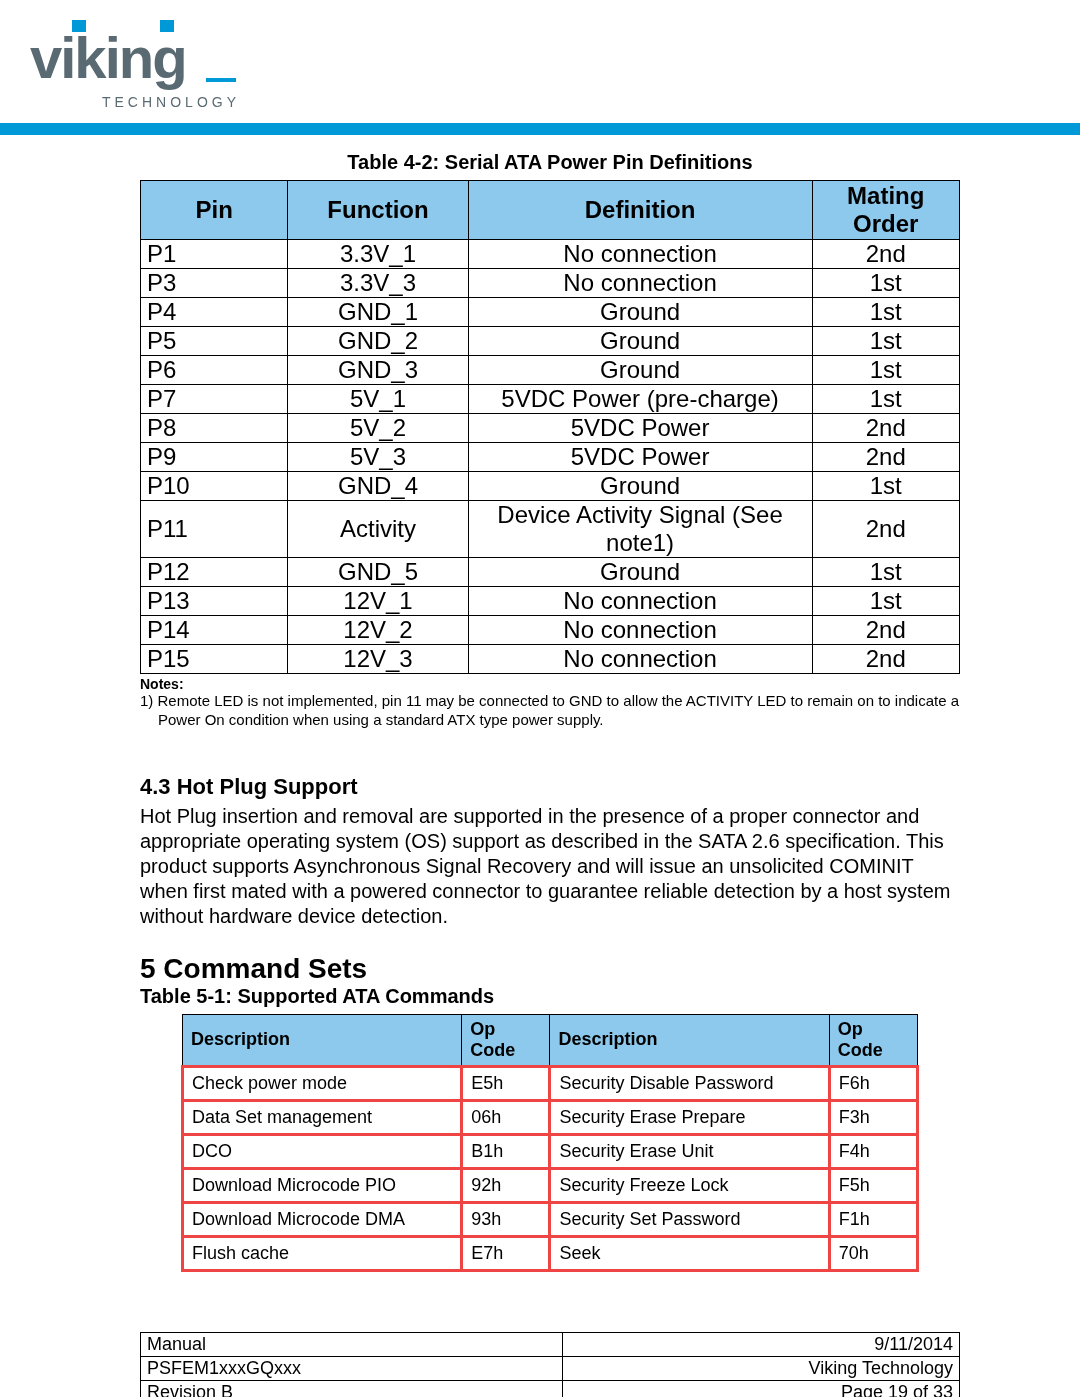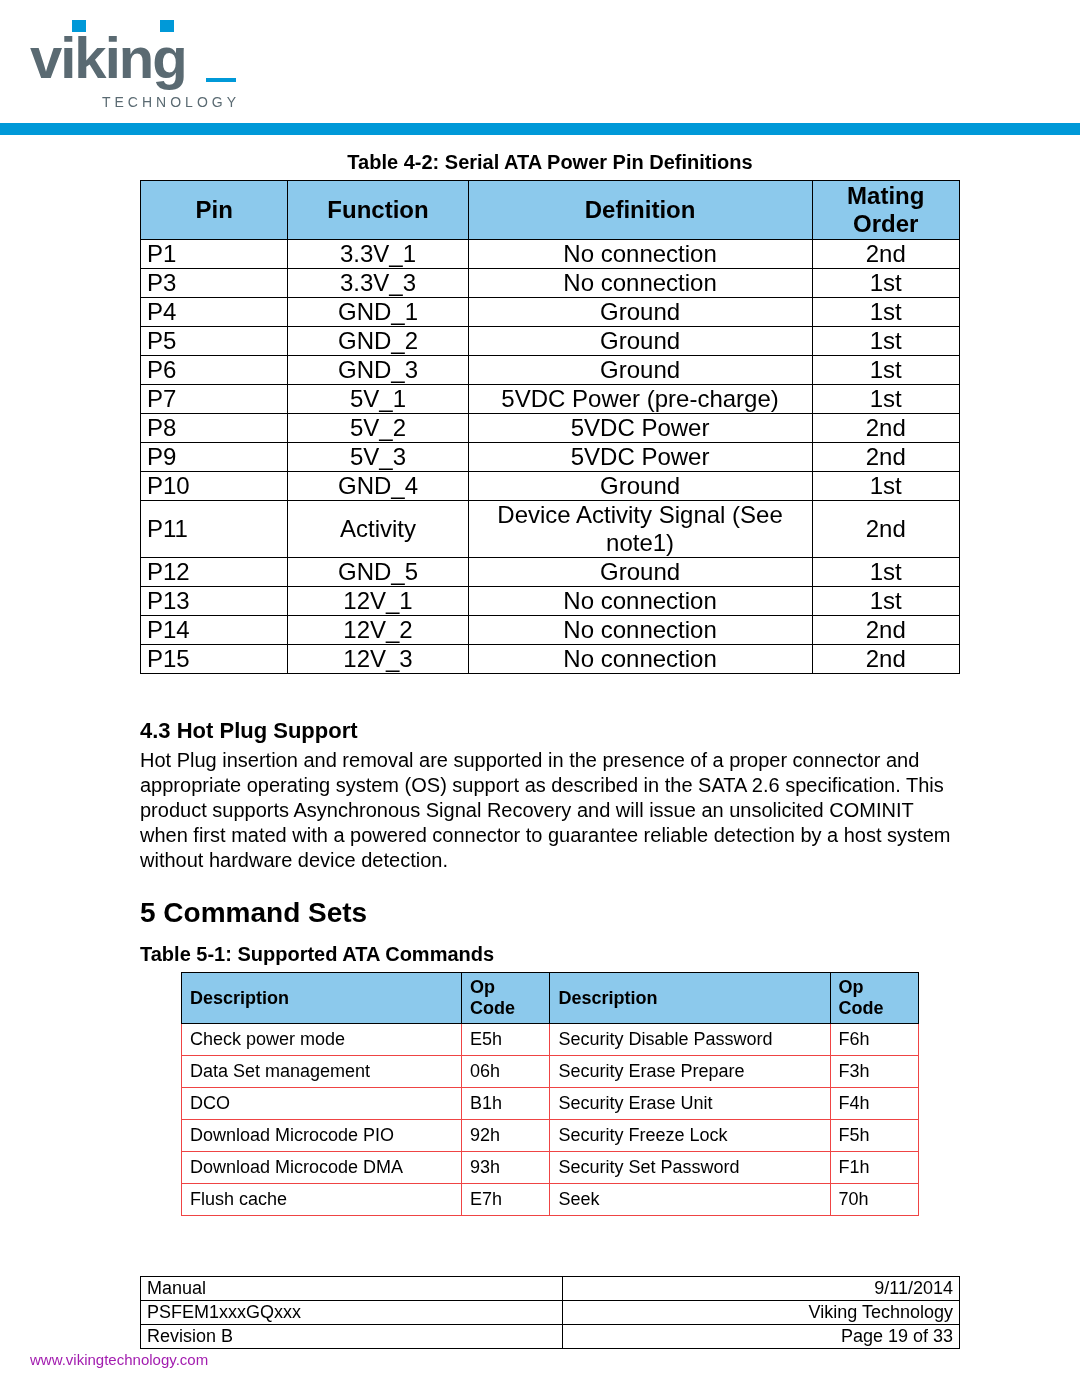--- a/index.html
+++ b/index.html
@@ -79,37 +79,36 @@
     margin-bottom: 4px;
   }
   p.body {
     font-size: 20px;
     line-height: 1.25;
   }
   h1.chapter {
     font-size: 28px;
     font-weight: bold;
     margin-top: 24px;
-    margin-bottom: 14px;
   }
   table.cmd-table {
     width: 90%;
     margin: 0 auto;
     border-collapse: collapse;
     font-size: 18px;
   }
   table.cmd-table th {
     background: #8cc9ec;
     border: 1px solid #000;
     padding: 4px 8px;
     text-align: left;
     font-weight: bold;
   }
   table.cmd-table td {
-    border: 1px solid #ef4444;
+    border: 3px solid #ef4444;
     padding: 5px 8px;
     text-align: left;
   }
   .footer-wrap {
     padding: 0 120px 0 140px;
     margin-top: 50px;
   }
   table.footer-table {
     width: 100%;
     border-collapse: collapse;
@@ -236,20 +235,22 @@
           <td style="width: 18%;">2nd</td>
         </tr>
         <tr>
           <td style="width: 18%;">P15</td>
           <td style="width: 22%;">12V_3</td>
           <td style="width: 42%;">No connection</td>
           <td style="width: 18%;">2nd</td>
         </tr>
       </tbody>
   </table>
+  <div class="notes-label">Notes:</div>
+  <div class="notes-body">1)  Remote LED is not implemented, pin 11 may be connected to GND to allow the ACTIVITY LED to remain on to indicate a Power On condition when using a standard ATX type power supply.</div>
 
   <h2 class="section">4.3  Hot Plug Support</h2>
   <p class="body">Hot Plug insertion and removal are supported in the presence of a proper connector and appropriate operating system (OS) support as described in the SATA 2.6 specification. This product supports Asynchronous Signal Recovery and will issue an unsolicited COMINIT when first mated with a powered connector to guarantee reliable detection by a host system without hardware device detection.</p>
 
   <h1 class="chapter">5   Command Sets</h1>
 
   <div class="table-caption-left">Table 5-1: Supported ATA Commands</div>
   <table class="cmd-table">
     <thead>
         <tr id="t51-head">

